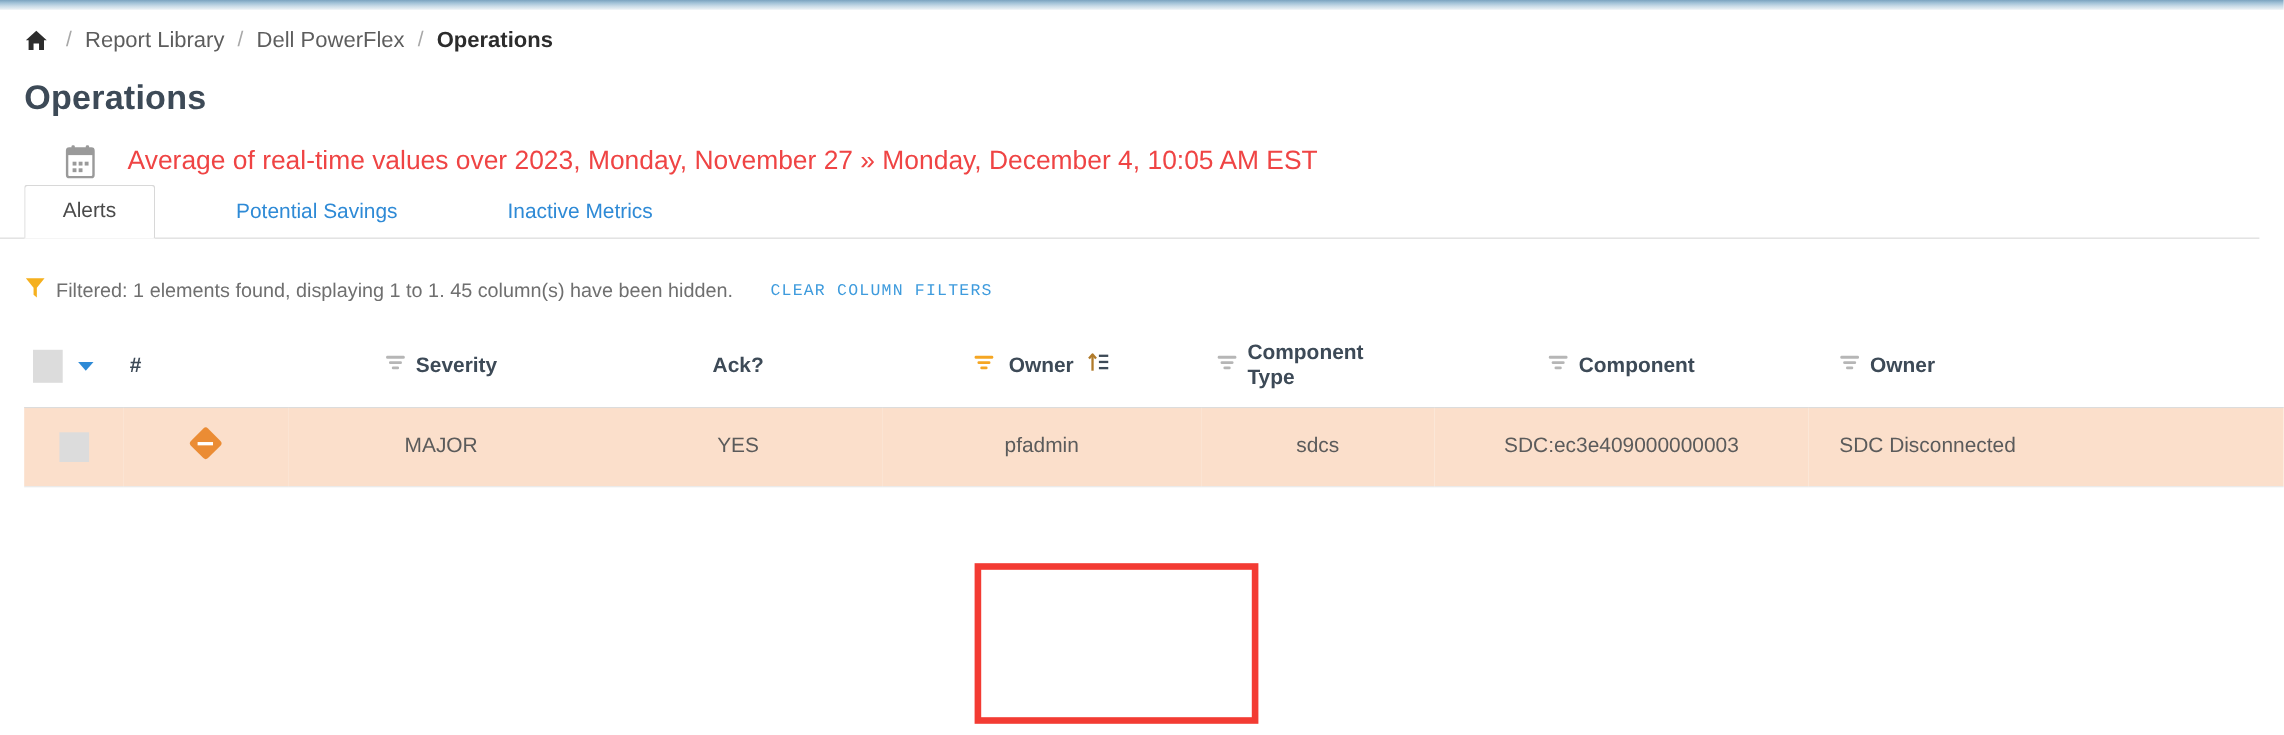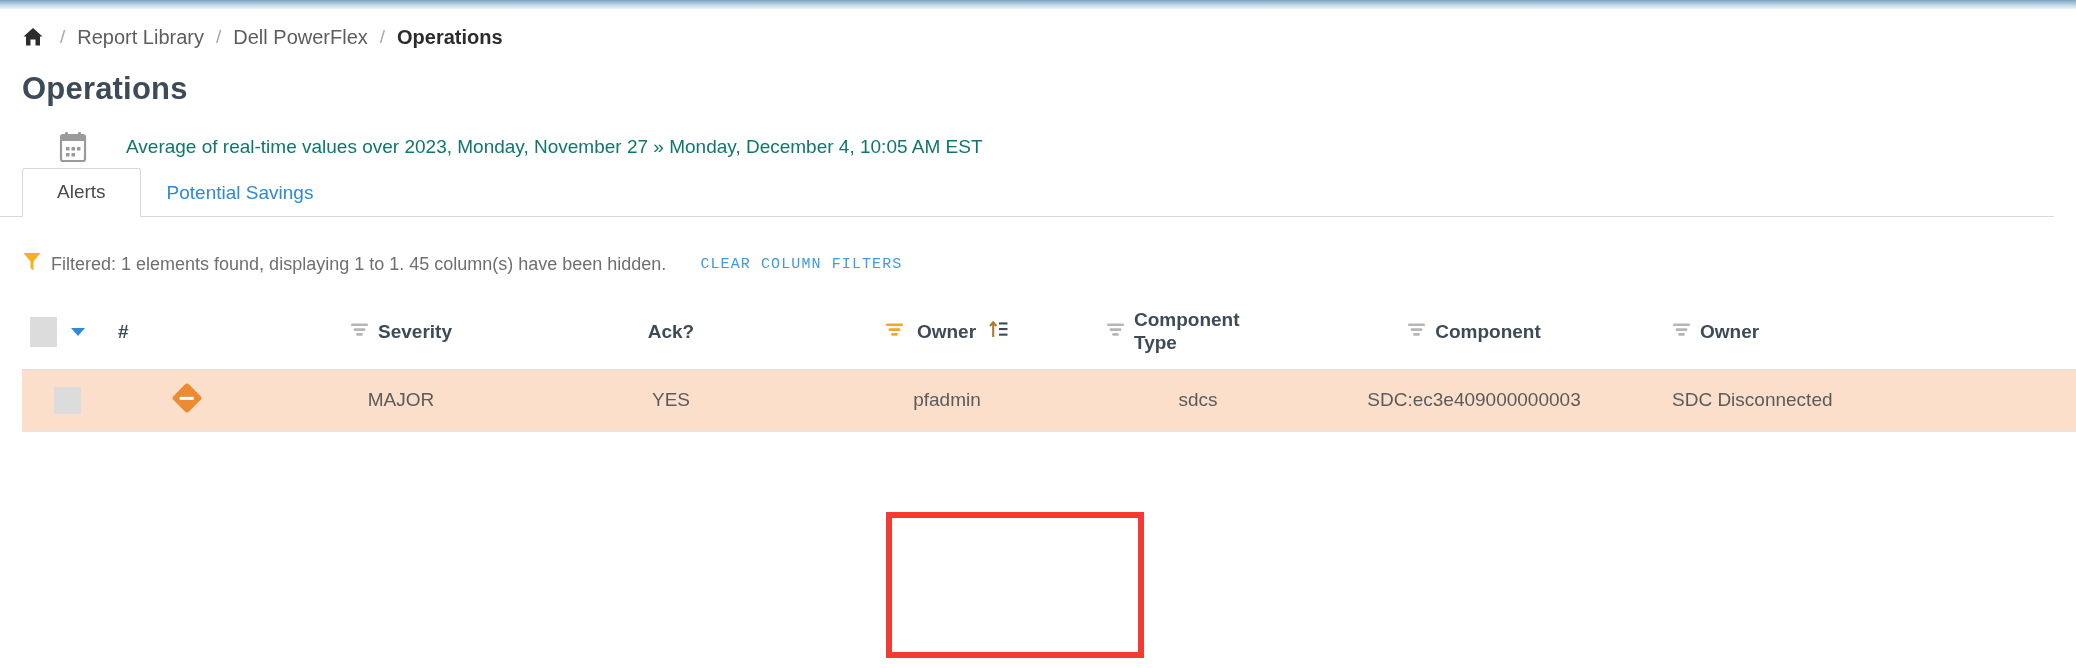--- a/index.html
+++ b/index.html
@@ -59,42 +59,43 @@
 
   
   .date-row {
     display: flex;
     align-items: center;
     margin-top: 24px;
     padding-left: 36px;
   }
   .cal-icon { width: 30px; height: 32px; position: relative; flex: none; }
   .date-text {
-    margin-left: 38px;
-    font-size: 19px;
-    color: #0f766e;
+    margin-left: 28px;
+    font-size: 24px;
+    color: #ef4444;
   }
 
   
   .capacity-note {
     margin-top: 48px;
     font-size: 18px;
     color: #4a4a4a;
   }
 
   
   .tabs {
     display: flex;
     align-items: flex-end;
     margin-top: 6px;
     height: 48px;
     border-bottom: 1px solid #d8d8d8;
     width: 2054px;
     margin-left: -22px;
     padding-left: 22px;
+    gap: 48px;
   }
   .tab {
     font-size: 19px;
     padding: 12px 26px 13px 26px;
     color: #2e8ad6;
     position: relative;
     top: 1px;
     white-space: nowrap;
   }
   .tab.active {
@@ -148,21 +149,21 @@
     font-weight: bold;
     color: #3d4a57;
     padding: 0;
   }
   .th-inner { display: flex; align-items: center; justify-content: center; gap: 9px; }
   .th-inner.left { justify-content: flex-start; }
   .th-label { line-height: 1.18; }
   .th-label.two-line { text-align: left; }
 
   tbody td {
-    height: 62px;
+    height: 72px;
     background: #fbdfcb;
     font-size: 19px;
     color: #5b5b5b;
     text-align: center;
     padding: 0;
     border-bottom: 1px solid #e6e6e6;
   }
 
   .row-checkbox {
     width: 27px; height: 27px;
@@ -259,20 +260,21 @@
         <rect x="13.5" y="22" width="3.5" height="3.5" fill="#9a9a9a"></rect>
       </svg>
     </span>
     <span class="date-text">Average of real-time values over 2023, Monday, November 27 » Monday, December 4, 10:05 AM EST</span>
   </div>
 
 
   <div class="tabs">
     <div class="tab active">Alerts</div>
     <div class="tab">Potential Savings</div>
+    <div class="tab">Inactive Metrics</div>
   </div>
 
 
   <div class="filter-bar">
     <span class="funnel-icon">
       <svg width="20" height="22" viewBox="0 0 20 22">
         <path d="M1.5 2 H18.5 L11.5 10.5 V19.5 L8.5 17 V10.5 Z" fill="#f5b01e"></path>
       </svg>
     </span>
     <span class="filter-text">Filtered: 1 elements found, displaying 1 to 1. 45 column(s) have been hidden.</span>

